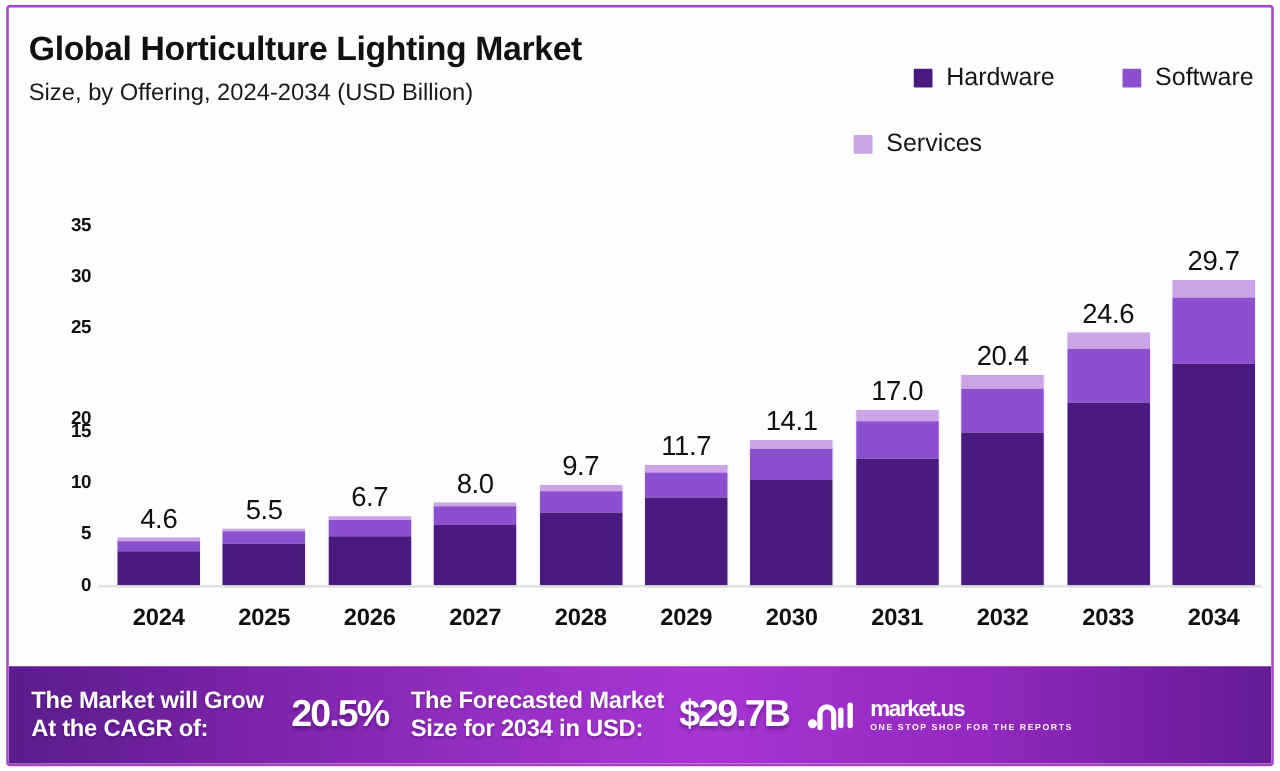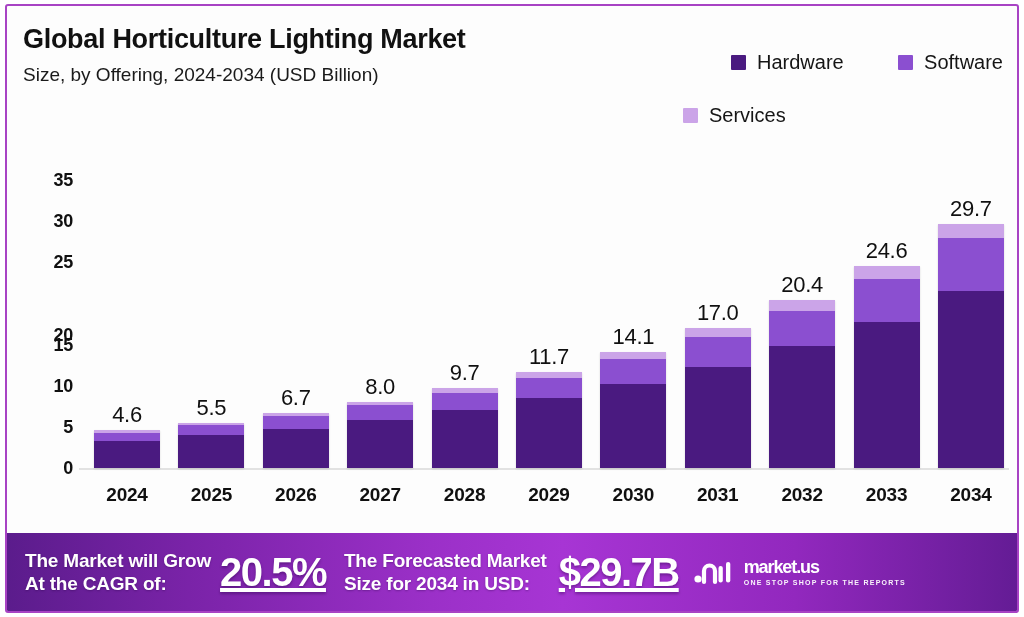--- a/index.html
+++ b/index.html
@@ -76,21 +76,21 @@
   .y-axis {
     position: absolute;
     left: 24px; top: 0;
     width: 42px;
     height: 325px;
   }
   .y-tick {
     position: absolute;
     right: 0;
     transform: translateY(-50%);
-    font-size: 18px;
+    font-size: 15px;
     font-weight: bold;
     color: #101010;
     letter-spacing: -0.2px;
     text-align: right;
   }
   .baseline {
     position: absolute;
     left: 72px;
     top: 322px;
     width: 930px;
@@ -173,28 +173,27 @@
     color: #ffffff;
     font-size: 19px;
     font-weight: bold;
     line-height: 1.22;
     letter-spacing: -0.2px;
     text-shadow: 0 1px 2px rgba(40,0,70,0.35);
     white-space: nowrap;
   }
   .banner-big {
     color: #ffffff;
-    font-size: 40px;
+    font-size: 30px;
     font-weight: bold;
     letter-spacing: -1.5px;
     text-shadow: 0 2px 3px rgba(40,0,70,0.40);
     white-space: nowrap;
-    text-decoration: underline;
-  }
-  .b-cagr-label { margin-right: 9px; }
+  }
+  .b-cagr-label { margin-right: 22px; }
   .b-cagr-value { margin-right: 18px; }
   .b-size-label { margin-right: 12px; }
   .b-size-value { margin-right: 14px; }
   .logo { display: flex; align-items: center; }
   .logo-mark { flex: 0 0 auto; margin-right: 7px; }
   .logo-text-wrap { display: flex; flex-direction: column; align-items: flex-start; }
   .logo-word {
     color: #ffffff;
     font-size: 18px;
     font-weight: bold;

